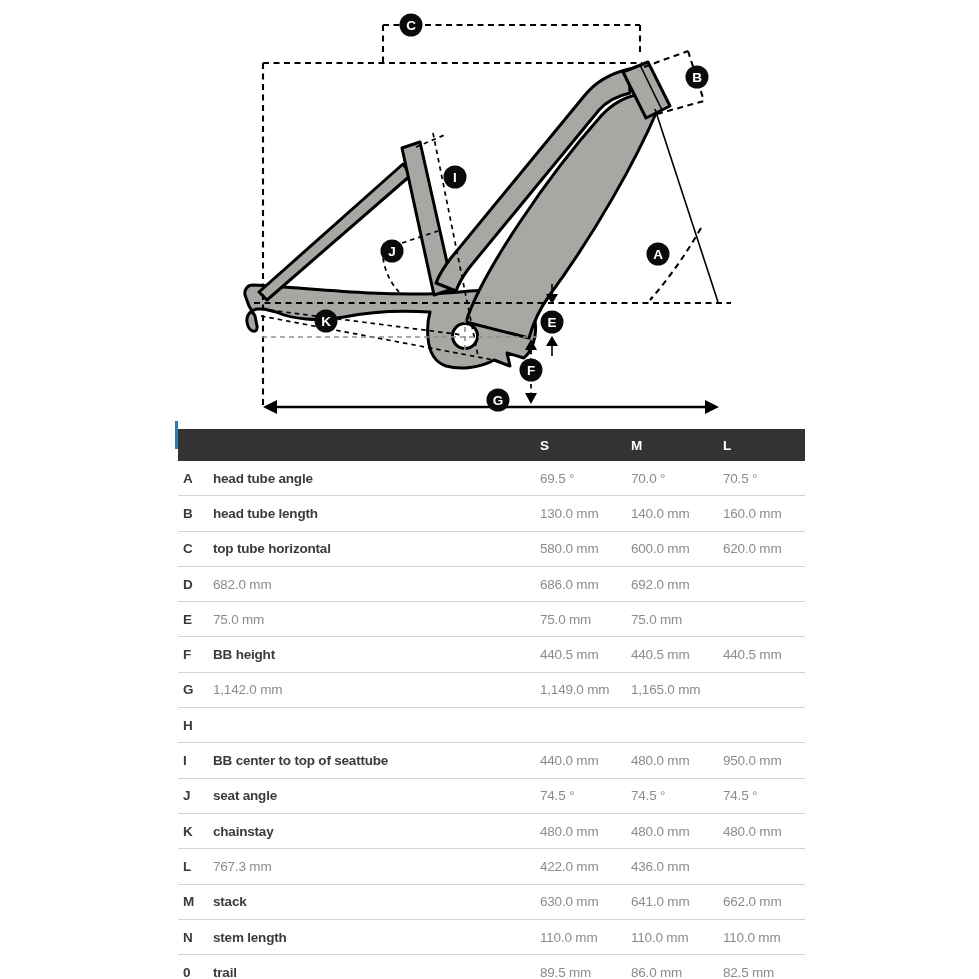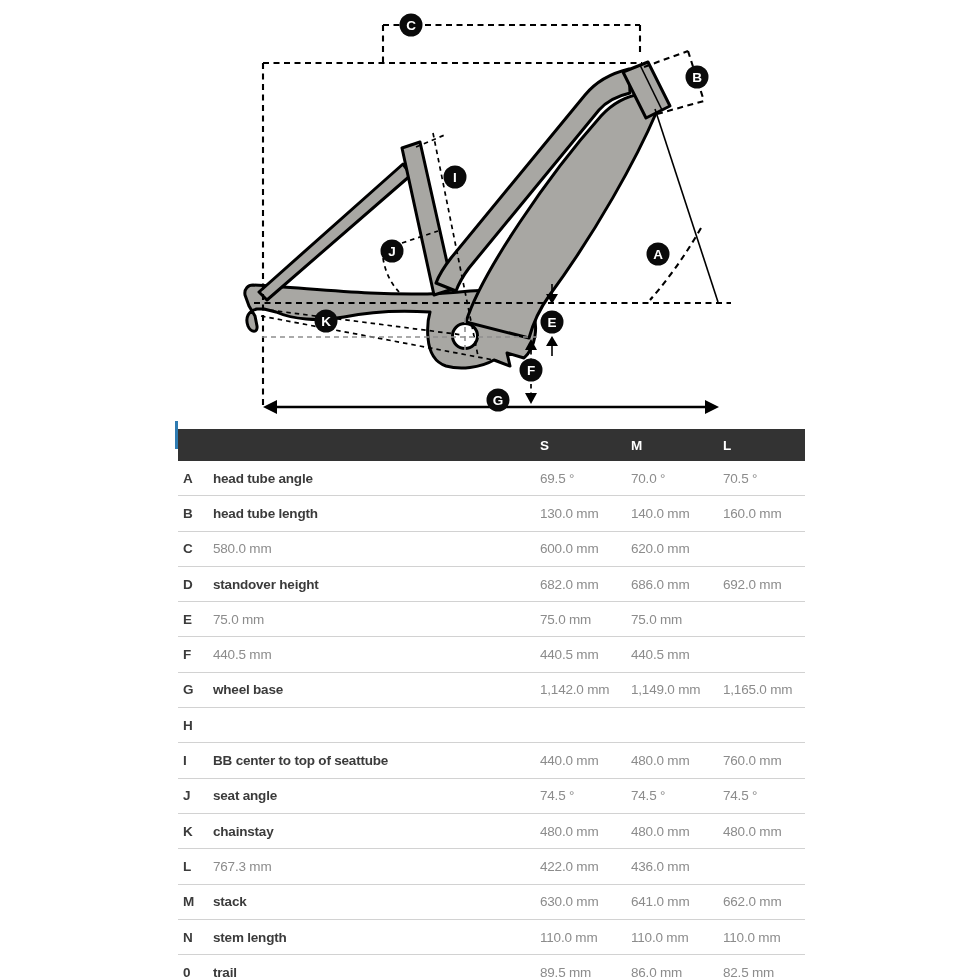--- a/index.html
+++ b/index.html
@@ -200,68 +200,68 @@
   <div class="trow">
     <div class="cell-letter">B</div>
     <div class="cell-name">head tube length</div>
     <div class="cell-val">130.0 mm</div>
     <div class="cell-val">140.0 mm</div>
     <div class="cell-val">160.0 mm</div>
   </div>
 
   <div class="trow">
     <div class="cell-letter">C</div>
+    <div class="cell-name">top tube horizontal</div>
     <div class="cell-val">580.0 mm</div>
     <div class="cell-val">600.0 mm</div>
     <div class="cell-val">620.0 mm</div>
   </div>
 
   <div class="trow">
     <div class="cell-letter">D</div>
-    <div class="cell-name">standover height</div>
     <div class="cell-val">682.0 mm</div>
     <div class="cell-val">686.0 mm</div>
     <div class="cell-val">692.0 mm</div>
   </div>
 
   <div class="trow">
     <div class="cell-letter">E</div>
     <div class="cell-val">75.0 mm</div>
     <div class="cell-val">75.0 mm</div>
     <div class="cell-val">75.0 mm</div>
   </div>
 
   <div class="trow">
     <div class="cell-letter">F</div>
+    <div class="cell-name">BB height</div>
     <div class="cell-val">440.5 mm</div>
     <div class="cell-val">440.5 mm</div>
     <div class="cell-val">440.5 mm</div>
   </div>
 
   <div class="trow">
     <div class="cell-letter">G</div>
-    <div class="cell-name">wheel base</div>
     <div class="cell-val">1,142.0 mm</div>
     <div class="cell-val">1,149.0 mm</div>
     <div class="cell-val">1,165.0 mm</div>
   </div>
 
   <div class="trow">
     <div class="cell-letter">H</div>
     <div class="cell-val"></div>
     <div class="cell-val"></div>
     <div class="cell-val"></div>
   </div>
 
   <div class="trow">
     <div class="cell-letter">I</div>
     <div class="cell-name">BB center to top of seattube</div>
     <div class="cell-val">440.0 mm</div>
     <div class="cell-val">480.0 mm</div>
-    <div class="cell-val">760.0 mm</div>
+    <div class="cell-val">950.0 mm</div>
   </div>
 
   <div class="trow">
     <div class="cell-letter">J</div>
     <div class="cell-name">seat angle</div>
     <div class="cell-val">74.5 °</div>
     <div class="cell-val">74.5 °</div>
     <div class="cell-val">74.5 °</div>
   </div>
 

